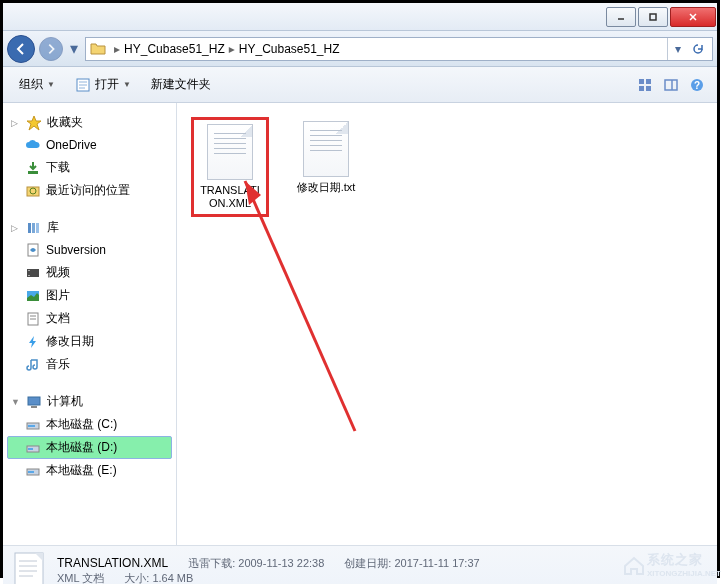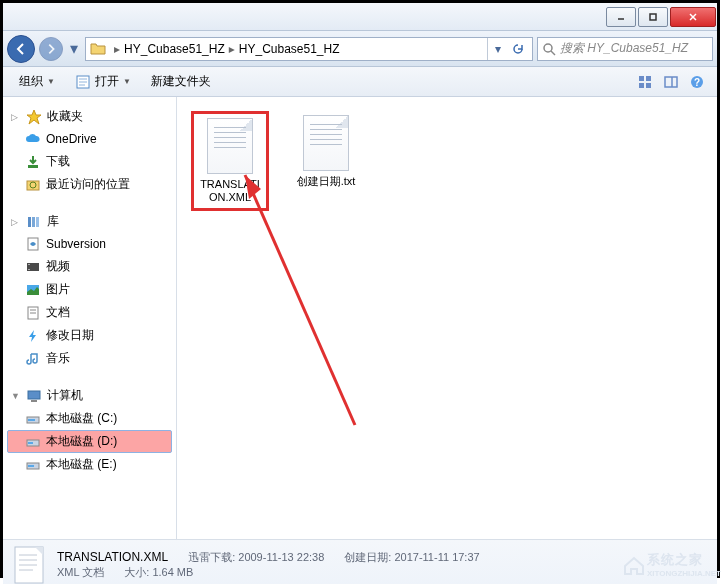--- a/index.html
+++ b/index.html
@@ -18,32 +18,32 @@
 .navdrop { width: 14px; display: flex; align-items: center; justify-content: center; color: #4a6a9a; cursor: pointer; }
 .addressbar { flex: 1; height: 24px; background: #fff; border: 1px solid #9fb0c8; display: flex; align-items: center; padding: 0 4px; font-size: 12px; }
 .addressbar .foldericon { width: 16px; height: 16px; margin-right: 4px; display: inline-flex; }
 .addressbar .crumb { color: #000; cursor: pointer; text-align: center; }
 .addressbar .sep { color: #666; margin: 0 4px; }
 .addr-controls { display: flex; align-items: center; border-left: 1px solid #c0cad8; height: 22px; }
 .addr-btn { width: 20px; height: 22px; display: flex; align-items: center; justify-content: center; color: #4a6a9a; cursor: pointer; }
 .searchbox { width: 176px; height: 24px; background: #fff; border: 1px solid #9fb0c8; display: flex; align-items: center; padding: 0 4px; font-size: 12px; color: #888; font-style: italic; }
 .searchbox .sicon { width: 14px; height: 14px; margin-right: 4px; }
 
-.toolbar { height: 30px; background: linear-gradient(#f4f7fb, #e7edf5); display: flex; align-items: center; padding: 4px 8px; gap: 4px; border-bottom: 1px solid #c8d2e0; font-size: 12px; }
+.toolbar { height: 36px; background: linear-gradient(#f4f7fb, #e7edf5); display: flex; align-items: center; padding: 4px 8px; gap: 4px; border-bottom: 1px solid #c8d2e0; font-size: 12px; }
 .tbtn { padding: 4px 8px; display: flex; align-items: center; gap: 4px; cursor: pointer; border-radius: 2px; }
 .tbtn .arr { font-size: 8px; color: #555; }
 .toolbar-right { margin-left: auto; display: flex; gap: 2px; }
 .ticonbtn { width: 24px; height: 24px; display: flex; align-items: center; justify-content: center; cursor: pointer; }
 
 .workarea { display: flex; height: 442px; }
 .sidebar { width: 174px; border-right: 1px solid #d8dfe8; overflow-y: auto; padding: 8px 4px; font-size: 12px; background: #fff; }
 .sidebar .group { margin-bottom: 14px; }
 .sidebar .item { display: flex; align-items: center; gap: 5px; padding: 3px 4px 3px 18px; cursor: pointer; white-space: nowrap; }
 .sidebar .item.header { font-weight: normal; padding-left: 4px; }
-.sidebar .item.selected { background: #fca5a5; border: 1px solid #8db2e3; border-radius: 2px; padding: 2px 3px 2px 17px; }
+.sidebar .item.selected { background: #86efac; border: 1px solid #8db2e3; border-radius: 2px; padding: 2px 3px 2px 17px; }
 .sidebar .expander { width: 10px; font-size: 9px; color: #888; }
 .sidebar .icn { width: 16px; height: 16px; display: inline-flex; align-items: center; justify-content: center; }
 
 .content { flex: 1; padding: 14px; display: flex; gap: 18px; align-items: flex-start; position: relative; }
 .fileitem { width: 78px; display: flex; flex-direction: column; align-items: center; text-align: center; font-size: 11px; cursor: pointer; padding: 4px; }
 .fileitem.selected { border: 3px solid #e03030; }
 .fileicon { width: 46px; height: 56px; background: linear-gradient(#fff, #f4f6f9); border: 1px solid #c0c8d4; position: relative; margin-bottom: 4px; }
 .fileicon::before { content: ""; position: absolute; top: 0; right: 0; width: 12px; height: 12px; background: linear-gradient(-45deg, #e0e6ee 50%, transparent 50%); }
 .fileicon .lines { position: absolute; top: 8px; left: 6px; right: 6px; }
 .fileicon .lines div { height: 1px; background: #b8c2d0; margin-bottom: 4px; }
@@ -112,29 +112,20 @@
       <div class="addr-controls">
         <div class="addr-btn">▾</div>
         <div class="addr-btn">
             <svg width="12" height="12" viewBox="0 0 12 12">
               <path d="M6 2 a4 4 0 1 0 4 4" fill="none" stroke="#3a6bb0" stroke-width="1.5"></path>
               <path d="M10 2 L10 6 L6 6" fill="none" stroke="#3a6bb0" stroke-width="1.5"></path>
             </svg>
           </div>
       </div>
     </div>
-    <div class="searchbox">
-      <span class="sicon">
-          <svg viewBox="0 0 14 14">
-            <circle cx="6" cy="6" r="4" fill="none" stroke="#888" stroke-width="1.5"></circle>
-            <line x1="9" y1="9" x2="13" y2="13" stroke="#888" stroke-width="1.5"></line>
-          </svg>
-        </span>
-      <span>搜索 HY_Cubase51_HZ</span>
-    </div>
   </div>
 
   <div class="toolbar">
     <div class="tbtn">
         <span>组织</span>
         <span class="arr">▼</span>
       </div>
     <div class="tbtn">
       <span style="display:inline-flex">
           <svg width="16" height="16" viewBox="0 0 16 16">
@@ -340,21 +331,21 @@
       <div class="fileitem">
         <div class="fileicon">
             <div class="lines">
               <div></div>
               <div></div>
               <div></div>
               <div></div>
               <div></div>
             </div>
           </div>
-        <div class="filename">创建日期.txt</div>
+        <div class="filename">修改日期.txt</div>
       </div>
 
       <svg class="arrow-annotation" width="180" height="290" viewBox="0 0 180 290">
         <line x1="10" y1="20" x2="120" y2="270" stroke="#e03030" stroke-width="3"></line>
         <polygon points="10,20 26,34 14,44" fill="#e03030"></polygon>
       </svg>
     </div>
   </div>
 
   <div class="detailbar">

